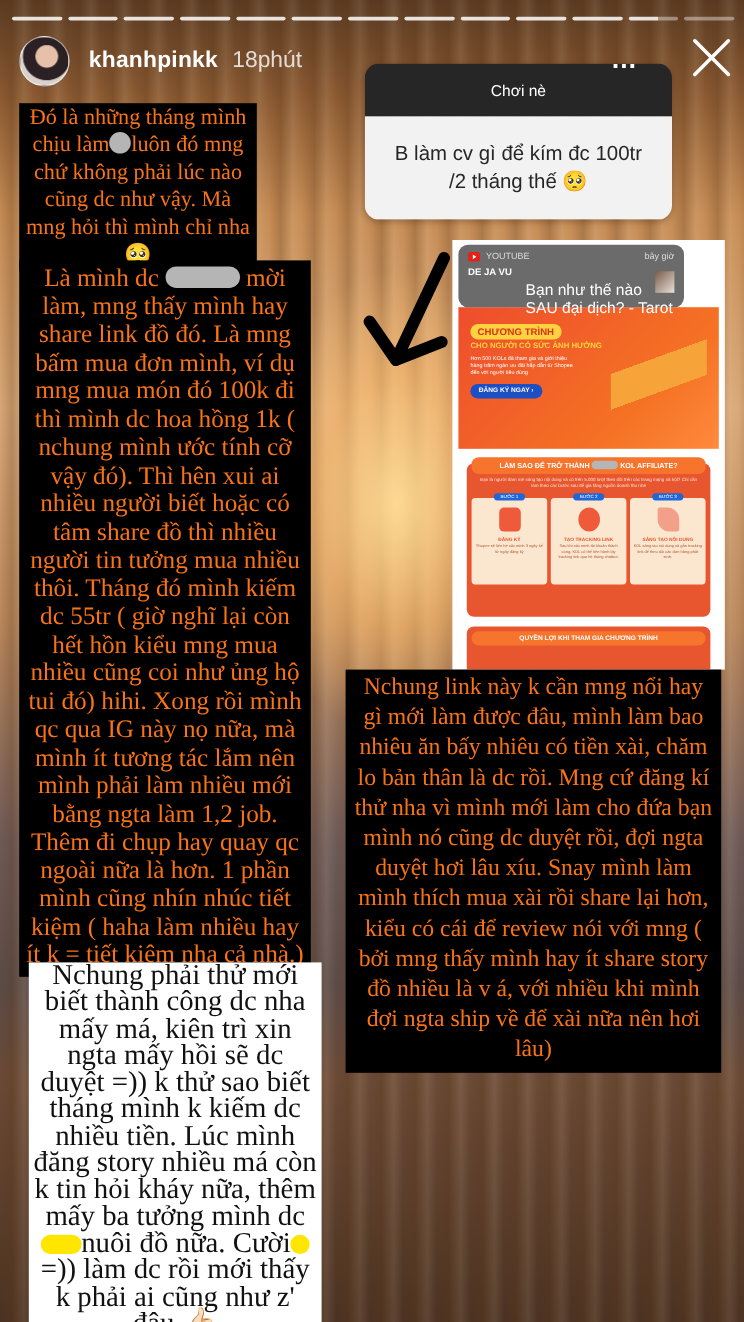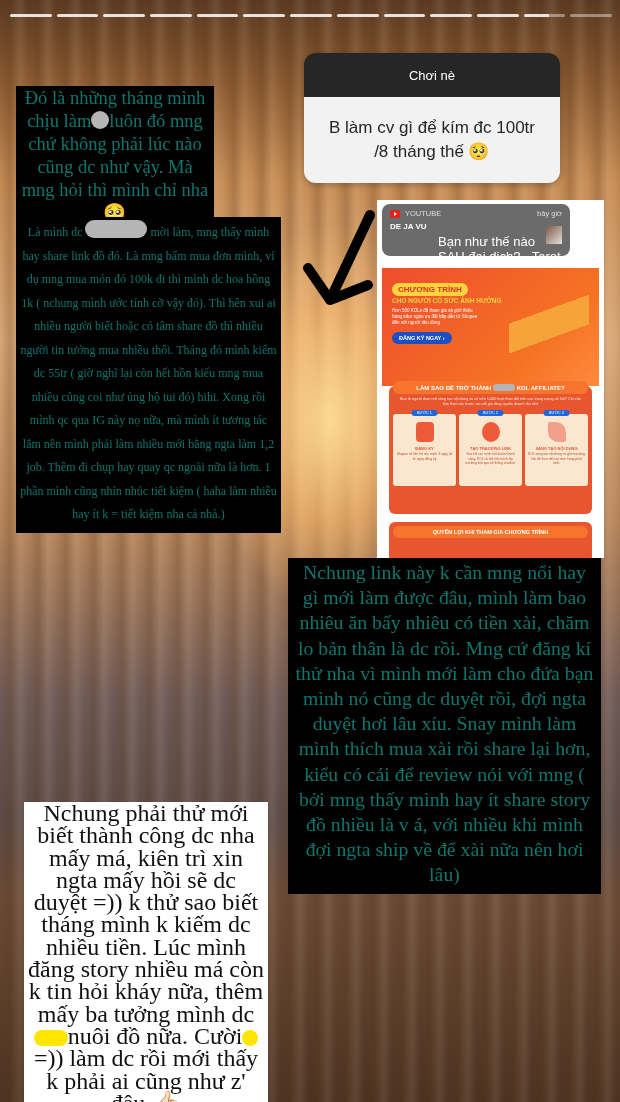--- a/index.html
+++ b/index.html
@@ -38,43 +38,43 @@
   .more { position: absolute; right: 78px; top: 10px; color: #fff; font-size: 22px; font-weight: 700; letter-spacing: 1px; }
   .close { position: absolute; right: 0; top: 4px; width: 34px; height: 34px; }
 
   
   .question { position: absolute; left: 304px; top: 53px; width: 256px; height: 130px; border-radius: 12px; overflow: hidden; z-index: 4; box-shadow: 0 2px 6px rgba(0,0,0,0.25); }
   .q-head { height: 44px; background: #262626; color: #fff; font-size: 13px; display: flex; align-items: center; justify-content: center; }
   .q-body { height: 86px; background: #f2f2f2; color: #262626; font-size: 17px; line-height: 24px; text-align: center; display: flex; align-items: center; justify-content: center; padding: 0 20px; }
 
   
   .tb { position: absolute; font-family: "Liberation Serif", serif; text-align: center; z-index: 3; }
-  .tb.dark { background: #000; color: #0f766e; }
+  .tb.dark { background: #000; color: #f97316; }
   .tb.light { background: #fff; color: #111; }
   .tb1 { left: 16px; top: 86px; width: 198px; font-size: 18.5px; line-height: 23px; padding: 1px 4px; }
-  .tb2 { left: 16px; top: 217px; width: 265px; font-size: 12px; line-height: 23.5px; padding: 3px 4px 6px; }
+  .tb2 { left: 16px; top: 217px; width: 243px; font-size: 21px; line-height: 23.5px; padding: 3px 4px 6px; }
   .tb3 { left: 24px; top: 802px; width: 244px; font-size: 24px; line-height: 22.3px; padding: 0 4px 4px; }
   .tb4 { left: 288px; top: 558px; width: 313px; font-size: 19.8px; line-height: 25.2px; padding: 2px 6px 6px; }
 
   .redact-grey { display: inline-block; width: 62px; height: 18px; border-radius: 9px; background: #b5b5b5; vertical-align: -2px; }
   .redact-dot { display: inline-block; width: 18px; height: 18px; border-radius: 50%; background: #b5b5b5; vertical-align: -2px; }
   .redact-yellow { display: inline-block; height: 16px; border-radius: 8px; background: #ffe600; vertical-align: -2px; }
 
   
   .shot { position: absolute; left: 377px; top: 200px; width: 227px; height: 358px; background: #fff; z-index: 2; overflow: hidden; }
   .notif { position: absolute; left: 5px; top: 4px; width: 188px; height: 52px; border-radius: 8px; background: #6b6b6b; color: #fff; padding: 5px 8px; z-index: 3; }
   .notif .row1 { display: flex; align-items: center; font-size: 7.5px; color: #ddd; }
   .yt { width: 10px; height: 8px; background: #e62117; border-radius: 2px; margin-right: 5px; position: relative; }
   .yt::after { content: ""; position: absolute; left: 4px; top: 2px; border-left: 3px solid #fff; border-top: 2px solid transparent; border-bottom: 2px solid transparent; }
   .notif .when { margin-left: auto; }
   .notif .title { font-size: 8px; font-weight: 700; margin-top: 4px; }
   .notif .msg { font-size: 13px; margin-top: 3px; padding-left: 48px; }
   .notif .thumb { position: absolute; right: 8px; top: 22px; width: 16px; height: 18px; background: linear-gradient(135deg,#7a5a4a,#e8e0d8); }
 
-  .banner { position: absolute; left: 5px; top: 68px; width: 217px; height: 118px; background: linear-gradient(135deg, #ee4d2d, #f57224 70%, #ff8a3d); padding: 10px 10px; }
+  .banner { position: absolute; left: 5px; top: 56px; width: 217px; height: 118px; background: linear-gradient(135deg, #ee4d2d, #f57224 70%, #ff8a3d); padding: 10px 10px; }
   .pill-y { display: inline-block; background: #ffd23f; color: #d9331a; font-weight: 700; font-size: 8px; padding: 2px 6px; border-radius: 8px; }
   .banner .big { color: #fff; font-weight: 700; font-size: 13px; margin-top: 3px; }
   .banner .sub { color: #ffd23f; font-weight: 700; font-size: 6.5px; margin-top: 1px; }
   .banner .desc { color: #fff; font-size: 4.5px; line-height: 6px; width: 90px; margin-top: 4px; }
   .banner .cta { display: inline-block; margin-top: 6px; background: #1d4fc4; color: #fff; font-size: 5.5px; font-weight: 700; padding: 3px 7px; border-radius: 7px; }
   .banner .arrow { position: absolute; right: 10px; top: 20px; width: 80px; height: 90px;
     background: linear-gradient(160deg, rgba(255,170,60,0) 30%, #f6a43a 30% 55%, rgba(255,170,60,0) 55%); }
 
   .how { position: absolute; left: 12px; top: 186px; width: 203px; height: 128px; background: #e8562f; border-radius: 6px; }
   .how .hdr { margin: -5px 0 0 4px; width: 195px; background: #f7742d; color: #fff; font-weight: 700; font-size: 6px; text-align: center; padding: 3px 0; border-radius: 6px; }
@@ -107,24 +107,34 @@
     <div class="seg"></div>
     <div class="seg"></div>
     <div class="seg"></div>
     <div class="seg"></div>
     <div class="seg"></div>
     <div class="seg"></div>
     <div class="seg partial"></div>
     <div class="seg empty"></div>
   </div>
 
+  <div class="header">
+    <div class="avatar"></div>
+    <span class="username">khanhpinkk</span>
+    <span class="time">18phút</span>
+    <span class="more">…</span>
+    <svg class="close" viewBox="0 0 34 34">
+      <line x1="3" y1="3" x2="31" y2="31" stroke="#fff" stroke-width="3" stroke-linecap="round"></line>
+      <line x1="31" y1="3" x2="3" y2="31" stroke="#fff" stroke-width="3" stroke-linecap="round"></line>
+    </svg>
+  </div>
 
   <div class="question">
     <div class="q-head">Chơi nè</div>
-    <div class="q-body">B làm cv gì để kím đc 100tr /8 tháng thế 🥺</div>
+    <div class="q-body">B làm cv gì để kím đc 100tr /2 tháng thế 🥺</div>
   </div>
 
   <div class="tb dark tb1">
     <span>Đó là những tháng mình chịu làm</span><span class="redact-dot"></span><span>luôn đó mng chứ không phải lúc nào cũng dc như vậy. Mà mng hỏi thì mình chỉ nha 🥺</span>
   </div>
 
   <div class="tb dark tb2">
     <span>Là mình dc</span>
     <span class="redact-grey"></span>
     <span>mời làm, mng thấy mình hay share link đồ đó. Là mng bấm mua đơn mình, ví dụ mng mua món đó 100k đi thì mình dc hoa hồng 1k ( nchung mình ước tính cỡ vậy đó). Thì hên xui ai nhiều người biết hoặc có tâm share đồ thì nhiều người tin tưởng mua nhiều thôi. Tháng đó mình kiếm dc 55tr ( giờ nghĩ lại còn hết hồn kiểu mng mua nhiều cũng coi như ủng hộ tui đó) hihi. Xong rồi mình qc qua IG này nọ nữa, mà mình ít tương tác lắm nên mình phải làm nhiều mới bằng ngta làm 1,2 job. Thêm đi chụp hay quay qc ngoài nữa là hơn. 1 phần mình cũng nhín nhúc tiết kiệm ( haha làm nhiều hay ít k = tiết kiệm nha cả nhà.)</span>

